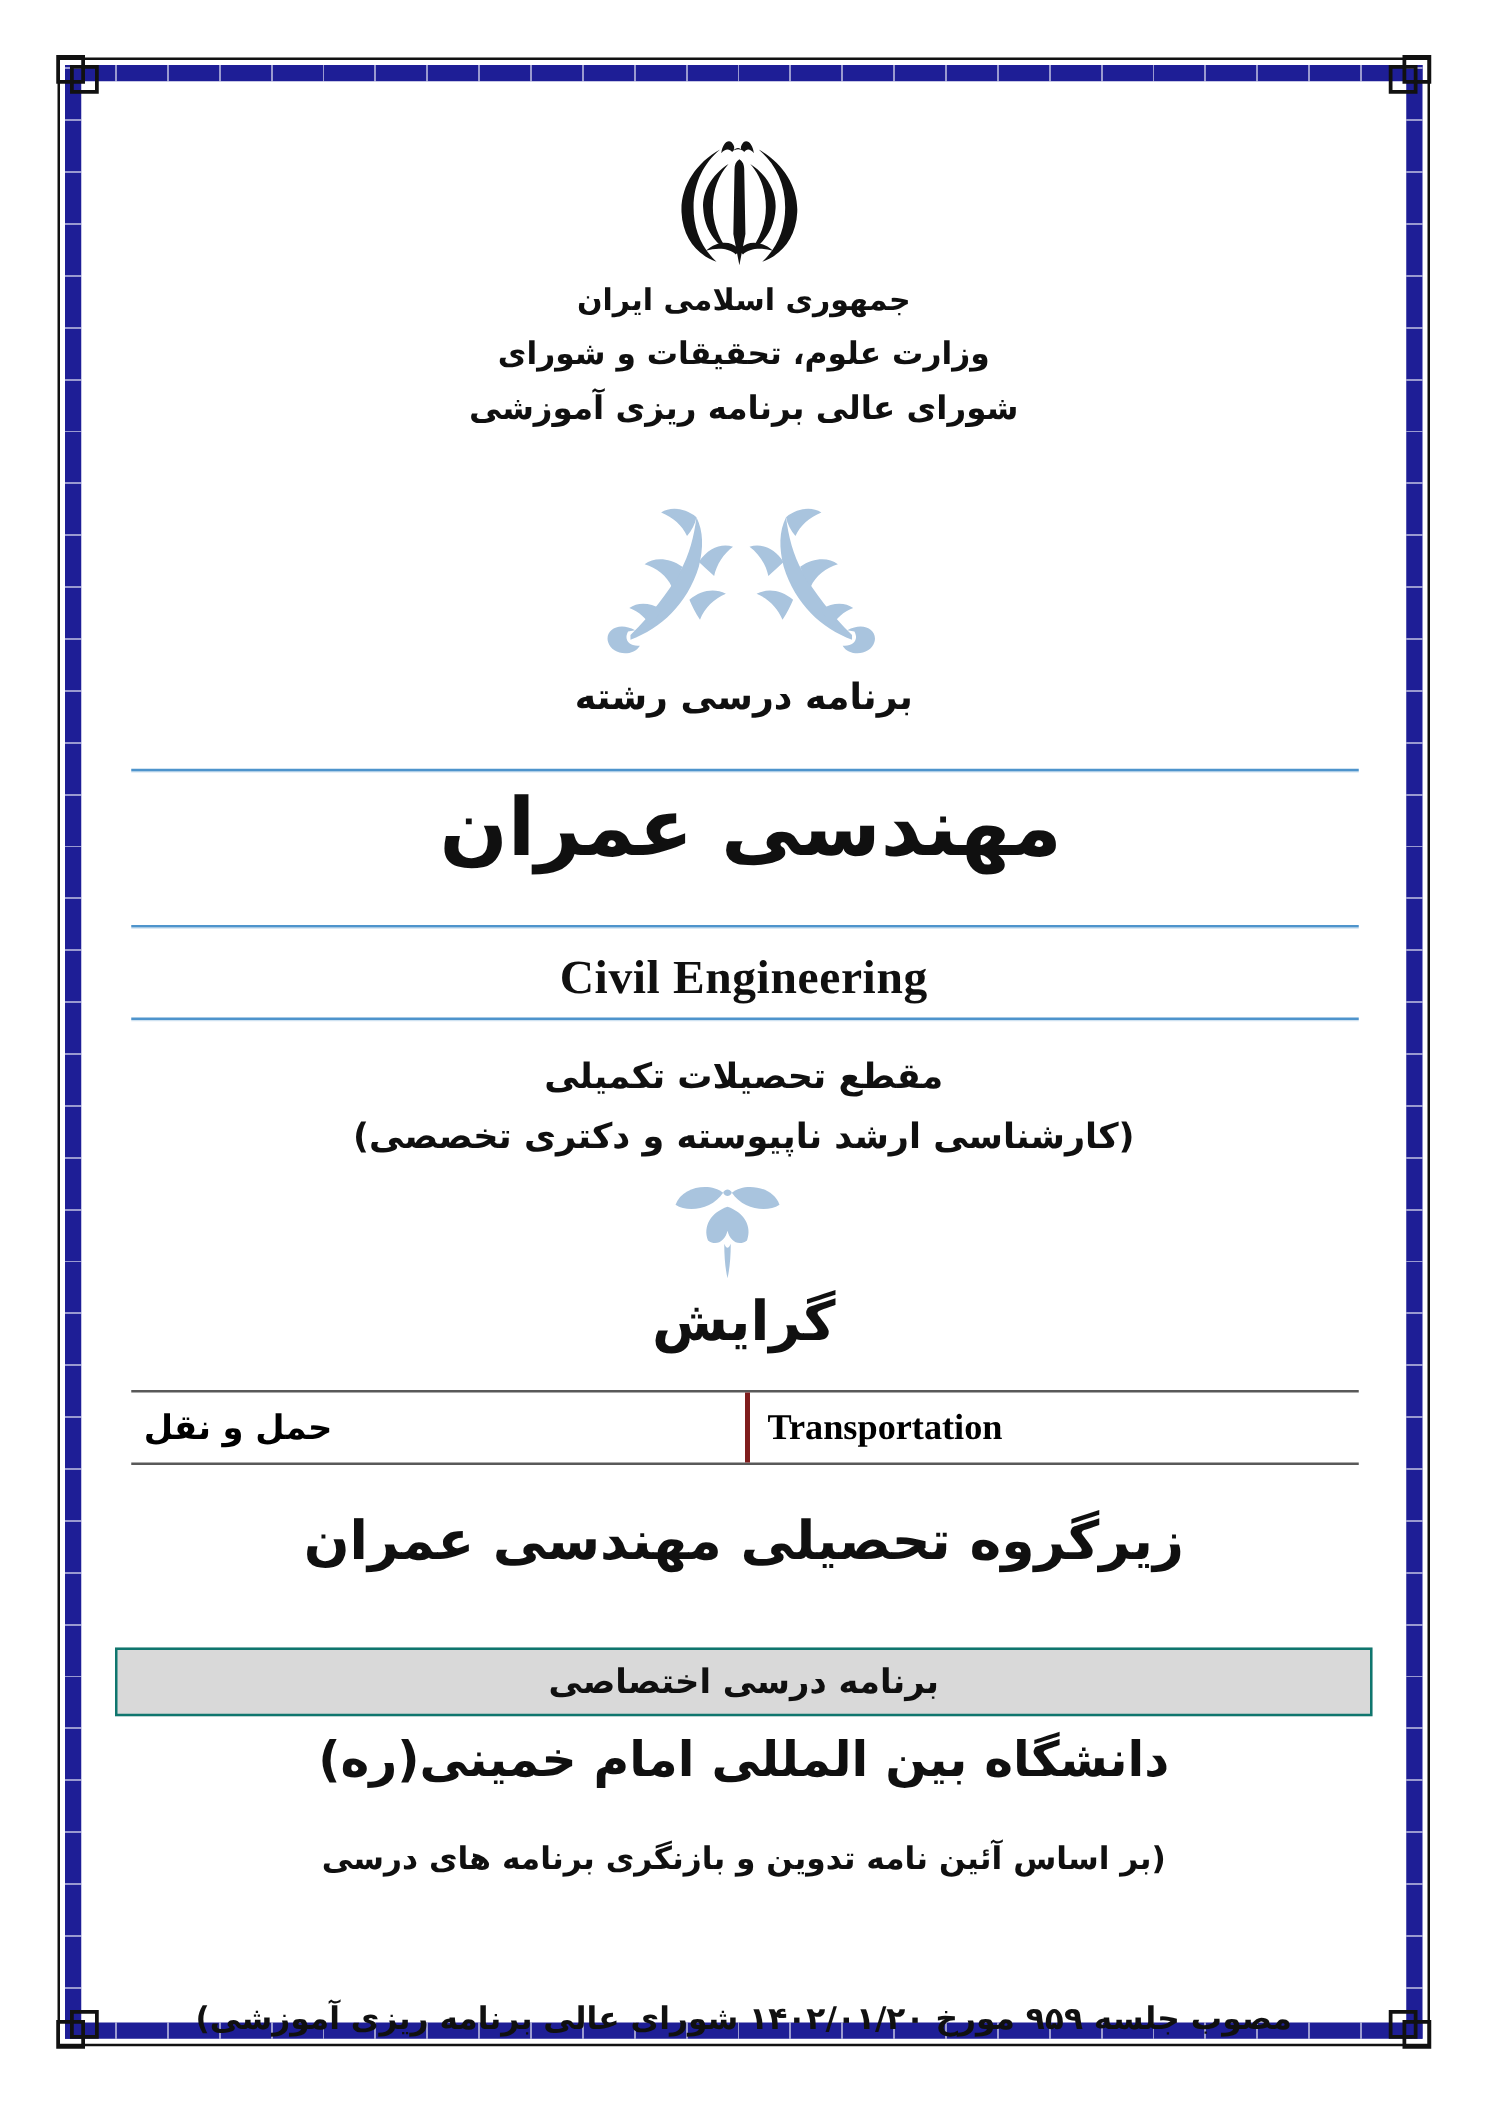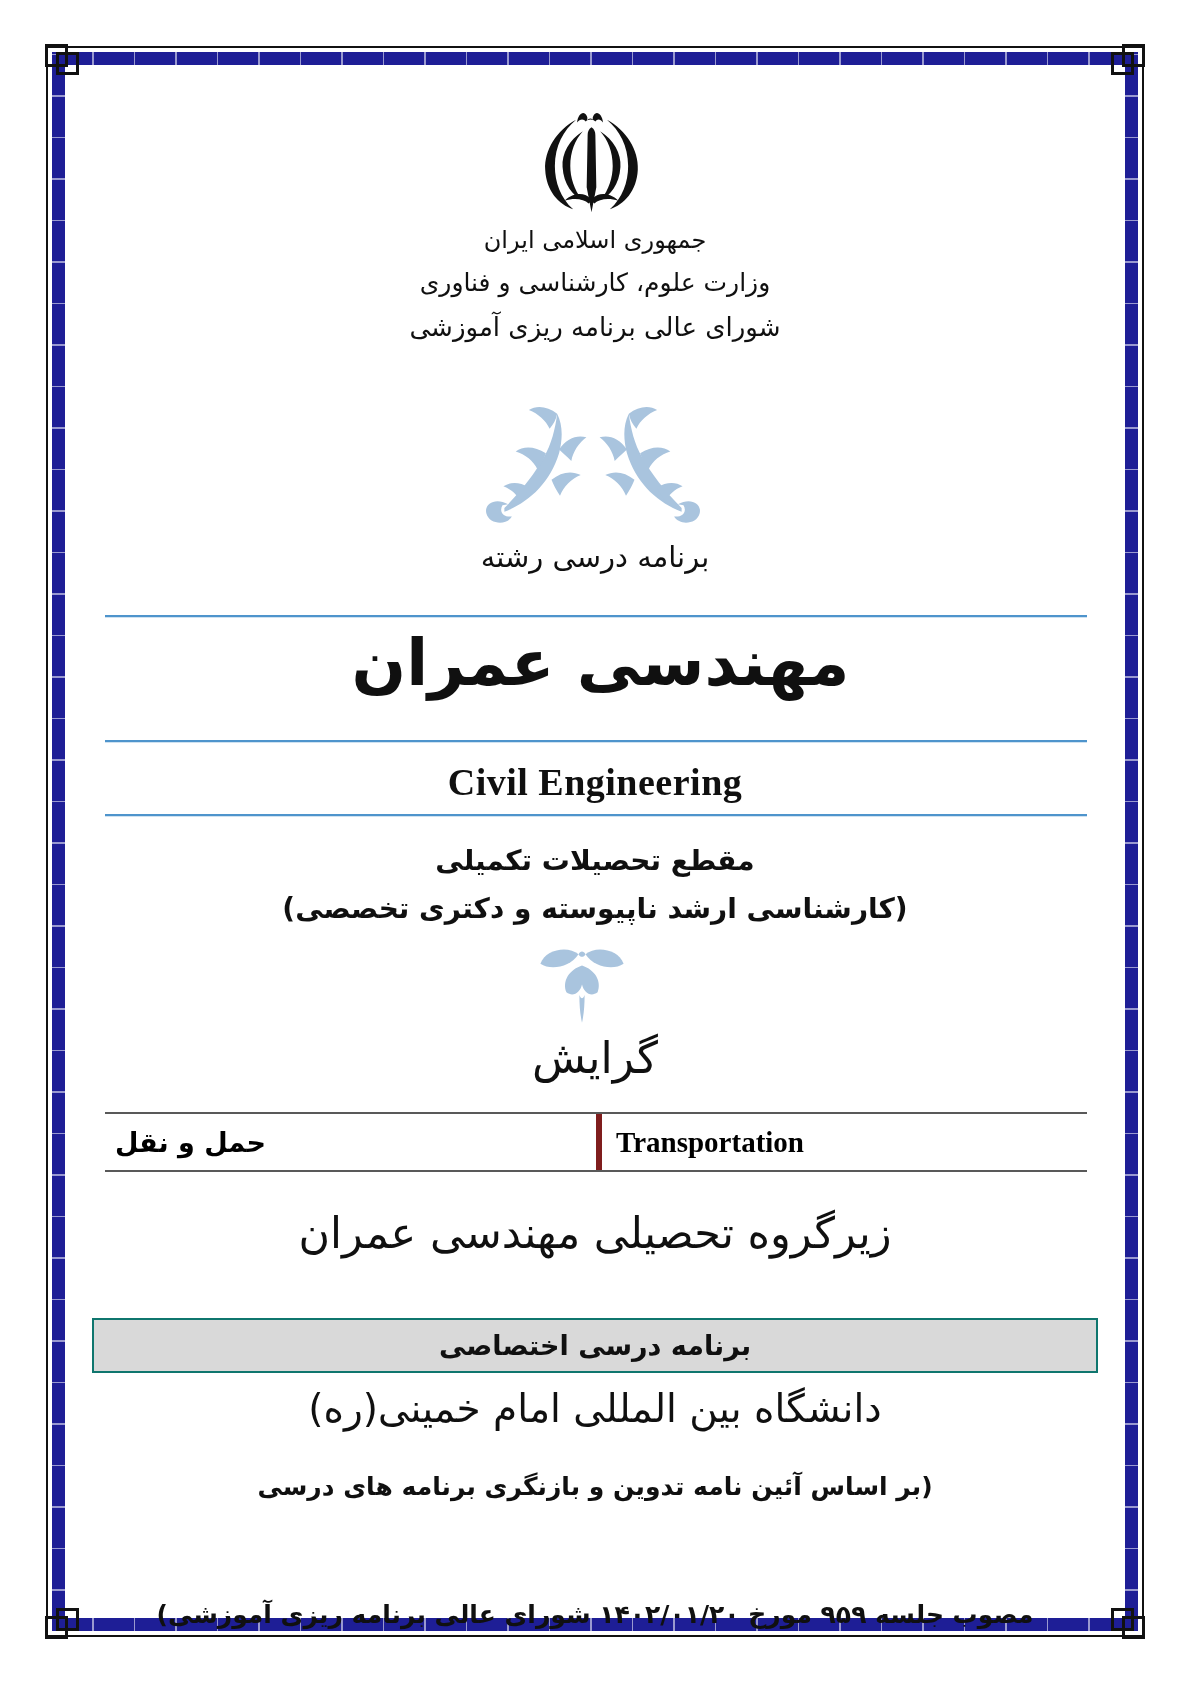--- a/index.html
+++ b/index.html
@@ -36,21 +36,21 @@
   .corner .sq1 { left:0; top:0; }
   .corner .sq2 { left:11px; top:8px; }
   .corner-tl { left:45px; top:44px; }
   .corner-tr { left:1103px; top:44px; transform:scaleX(-1); }
   .corner-bl { left:45px; top:1597px; transform:scaleY(-1); }
   .corner-br { left:1103px; top:1597px; transform:scale(-1,-1); }
 
   
   .center-line { position:absolute; left:0; right:0; text-align:center; color:#101010; }
   .fa { direction:rtl; unicode-bidi:plaintext; }
-  .calli { font-weight:normal; letter-spacing:0;text-align:center; }
+  .calli { font-weight:bold; letter-spacing:0;text-align:center; }
   .divider { position:absolute; left:105px; width:982px; height:0; border-top:2px solid #4e94cc; box-shadow:0 1px 0 #cfe2f1; }
 
   
   .emblem { position:absolute; left:533px; top:110px; width:117px; height:108px; }
   .hdr1 { top:226px; font-size:24px; }
   .hdr2 { top:268px; font-size:25px; }
   .hdr3 { top:312px; font-size:26px; }
 
   .orn-large { position:absolute; left:468px; top:393px; width:250px; height:132px; }
   .program-label { top:540px; font-size:29px; }
@@ -65,21 +65,21 @@
   .orient-label { top:1032px; font-size:44px; }
 
   
   .orient-table {
     position:absolute; left:105px; top:1112px; width:982px; height:60px;
     border-top:2px solid #595959; border-bottom:2px solid #595959;
     display:flex;
   }
   .orient-cell { width:50%; display:flex; align-items:center; }
   .orient-cell-fa { justify-content:flex-end; padding-left:10px; padding-right:21px; font-weight:bold; font-size:27px; direction:rtl; }
-  .orient-cell-en { border-left:6px solid #7f1d1d; padding-left:14px; font-weight:bold; font-size:29px; font-family:"Liberation Serif","DejaVu Serif",serif; }
+  .orient-cell-en { border-left:4px solid #7f1d1d; padding-left:14px; font-weight:bold; font-size:29px; font-family:"Liberation Serif","DejaVu Serif",serif; }
 
   .subgroup { top:1208px; font-size:43px; }
 
   .banner {
     position:absolute; left:92px; top:1318px; width:1006px; height:55px;
     background:#d9d9d9; border:2px solid #0f766e;
     display:flex; align-items:center; justify-content:center;
     font-size:27px; font-weight:bold; direction:rtl; color:#101010;
   }
 
@@ -121,21 +121,21 @@
       <path id="oc" d="M44,10 C24,21 11,41 12,62 C13,84 26,98 41,103 C28,91 22,75 22,58 C22,37 31,21 44,10 Z"></path>
       <use href="#oc" transform="translate(120,0) scale(-1,1)"></use>
       <path id="ic" d="M51,22 C37,31 29,45 30,59 C31,77 41,89 50,93 C42,82 38,70 38,58 C38,43 43,31 51,22 Z"></path>
       <use href="#ic" transform="translate(120,0) scale(-1,1)"></use>
       <path d="M60,18 C63,20 64,23 64,26 L65,80 L60,106 L55,80 L56,26 C56,23 57,20 60,18 Z"></path>
       <path d="M32,94 C42,85 53,86 58,91 C59,89 61,89 62,91 C67,86 78,85 88,94 C78,91 68,92 63,97 C61,95 59,95 57,97 C52,92 42,91 32,94 Z"></path>
     </g>
   </svg>
 
   <div class="center-line fa calli hdr1">جمهوری اسلامی ایران</div>
-  <div class="center-line fa calli hdr2">وزارت علوم، کارشناسی و فناوری</div>
+  <div class="center-line fa calli hdr2">وزارت علوم، تحقیقات و شورای</div>
   <div class="center-line fa calli hdr3">شورای عالی برنامه ریزی آموزشی</div>
 
   <svg class="orn-large" viewBox="0 0 240 140" aria-hidden="true">
     <g fill="#a9c4de">
       <g id="branch">
         <path d="M30,118 C16,110 4,118 7,128 C10,139 28,141 34,131 C25,132 20,126 24,119 Z"></path>
         <path d="M26,126 C52,116 74,96 84,64 C88,48 88,34 82,22 C80,38 76,54 68,68 C58,86 44,104 26,122 Z"></path>
         <path d="M82,22 C72,14 60,13 52,18 C62,22 70,29 74,38 C78,33 81,28 82,22 Z"></path>
         <path d="M70,64 C58,56 46,56 38,62 C48,65 57,72 61,81 C65,76 68,70 70,64 Z"></path>
         <path d="M84,60 C92,48 103,44 113,47 C105,53 99,62 97,72 C92,67 87,63 84,60 Z"></path>

